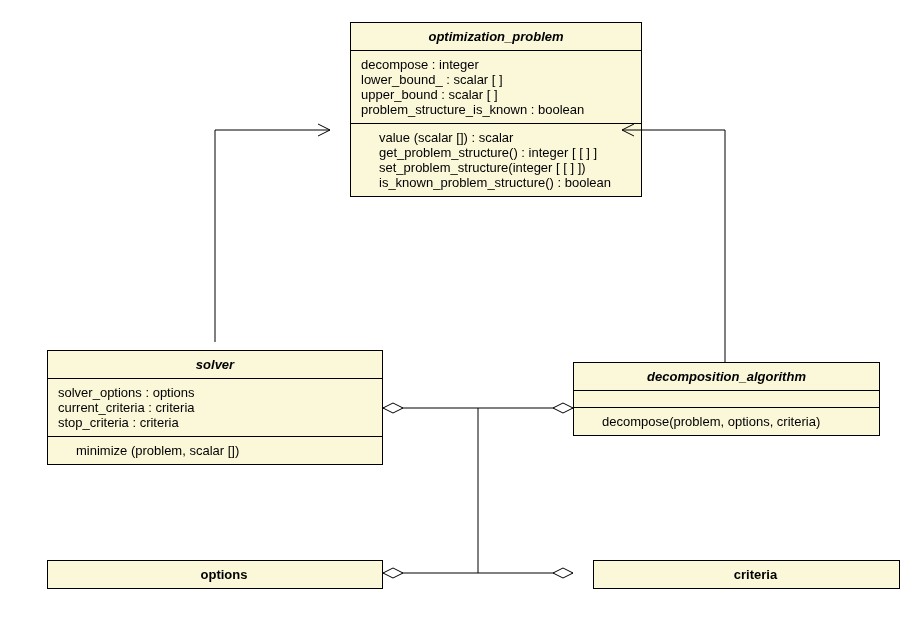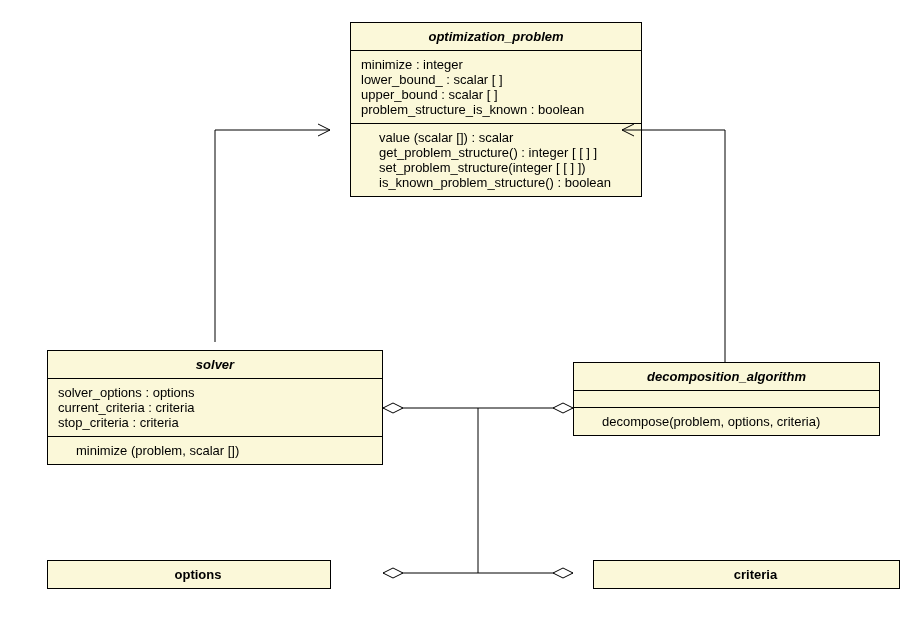--- a/index.html
+++ b/index.html
@@ -51,21 +51,21 @@
 </head>
 <body>
 
 <div class="canvas">
 
   <div class="class-box" style="left:330px; top:22px; width:292px;margin-left:20px;">
     <div class="section title italic">
       <span>optimization_problem</span>
     </div>
     <div class="section">
-      <div class="line">minimize : integer</div>
+      <div class="line">decompose : integer</div>
       <div class="line">lower_bound_ : scalar [ ]</div>
       <div class="line">upper_bound : scalar [ ]</div>
       <div class="line">problem_structure_is_known : boolean</div>
     </div>
     <div class="section">
       <div class="line">value (scalar []) : scalar</div>
       <div class="line">get_problem_structure() : integer [ [ ] ]</div>
       <div class="line">set_problem_structure(integer [ [ ] ])</div>
       <div class="line">is_known_problem_structure() : boolean</div>
     </div>
@@ -89,21 +89,21 @@
     <div class="section title italic">
       <span>decomposition_algorithm</span>
     </div>
     <div class="section" style="min-height:4px;">
     </div>
     <div class="section">
       <div class="line">decompose(problem, options, criteria)</div>
     </div>
   </div>
 
-  <div class="class-box" style="left:47px; top:560px; width:284px;">
+  <div class="class-box" style="left:47px; top:560px; width:336px;">
     <div class="section title">
       <span>options</span>
     </div>
   </div>
 
   <div class="class-box" style="left:573px; top:560px; width:307px;margin-left:20px;">
     <div class="section title">
       <span>criteria</span>
     </div>
   </div>

